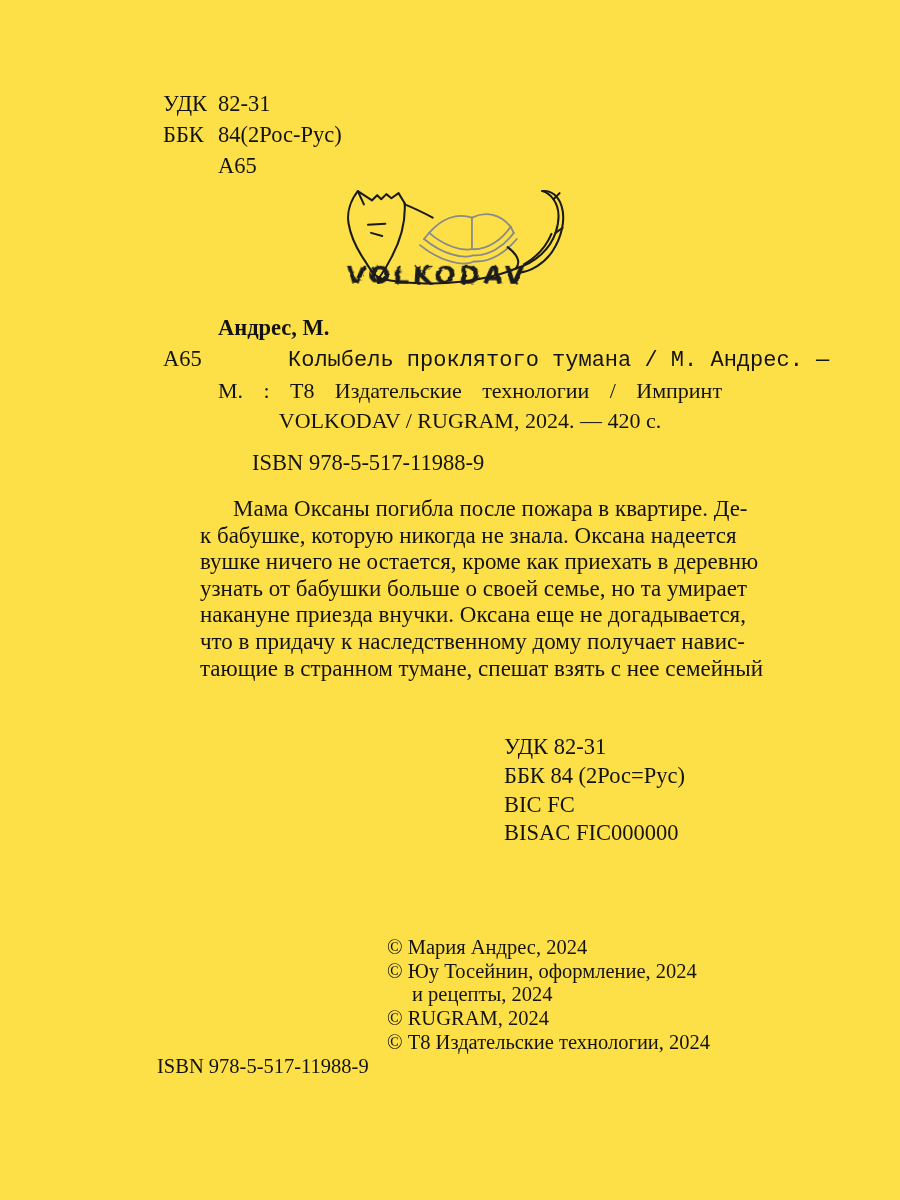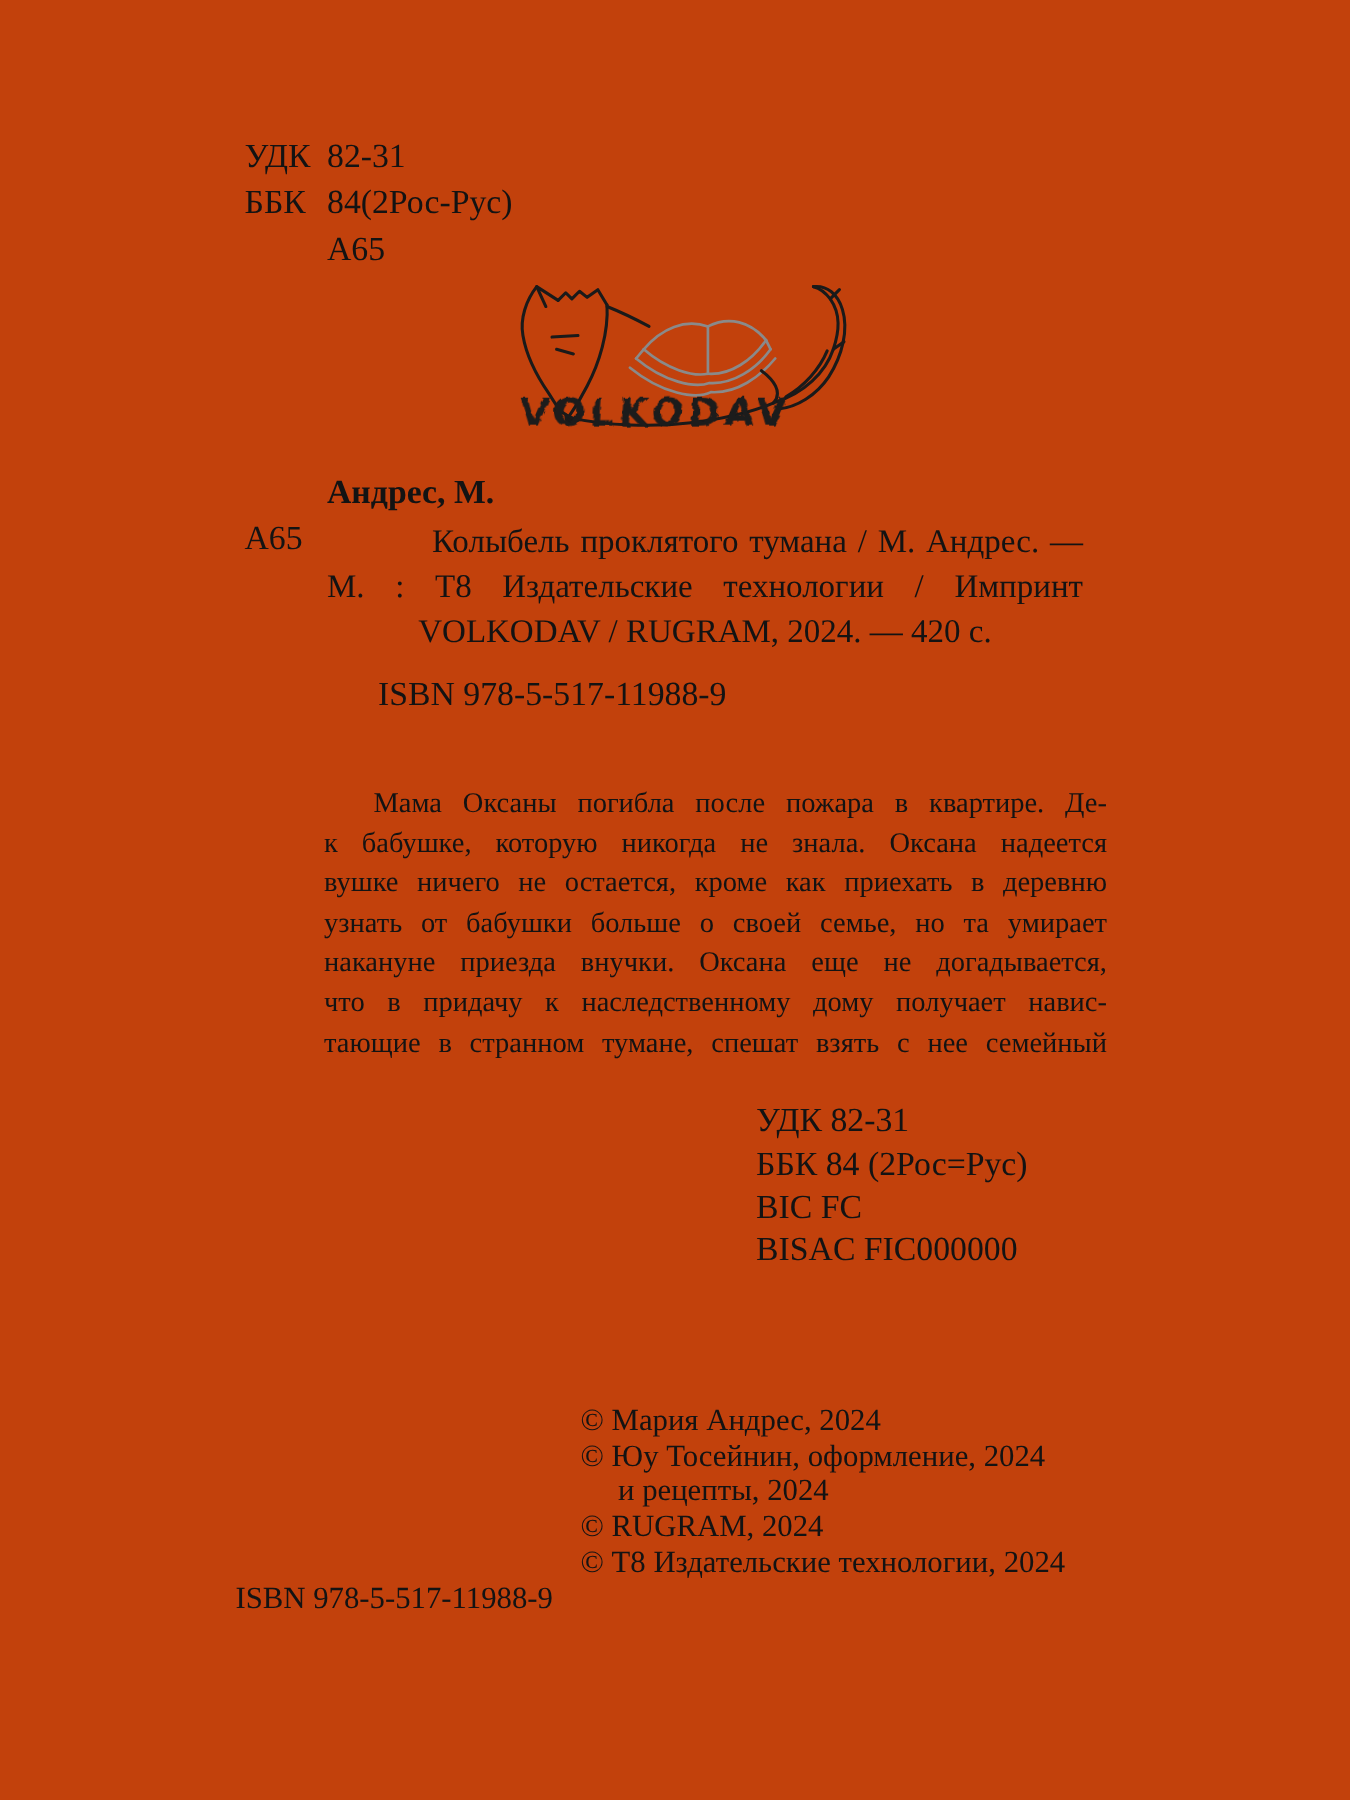--- a/index.html
+++ b/index.html
@@ -1,20 +1,20 @@
 <!DOCTYPE html>
 <html><head>
 <meta charset="utf-8">
 <style>
   html, body { margin: 0; padding: 0; background: #e8e8e8; }
   .page {
     position: relative;
     width: 900px;
     height: 1200px;
-    background: #c2410c;
+    background: #fde047;
     color: #131313;
     font-family: "Liberation Serif", "DejaVu Serif", serif;
     overflow: hidden;
   }
   .abs { position: absolute; }
 
   
   .top-block { left: 163px; top: 88px; font-size: 22.5px; line-height: 31px; }
   .top-row { display: flex; }
   .top-row .lbl { width: 55px; }
@@ -23,26 +23,26 @@
   
   .logo-box { left: 328px; top: 186px; width: 240px; height: 106px; }
   .logo-box svg { width: 100%; height: 100%; display: block; }
 
   
   .author-heading { left: 218px; top: 315px; font-size: 22.5px; font-weight: bold; }
   .catalog-code { left: 163px; top: 346px; font-size: 22.5px; }
   .catalog-desc { left: 218px; top: 346px; width: 504px; font-size: 22px; line-height: 30px; }
   .jline { text-align: justify; text-align-last: justify; text-justify: inter-word; white-space: nowrap; }
   .nline { text-align: center; white-space: nowrap; }
-  .indent-first { text-indent: 70px; }
+  .indent-first { text-indent: 70px; font-family: Liberation Mono, monospace; }
 
   .isbn-top { left: 252px; top: 450px; font-size: 22.5px; }
 
   
-  .annotation { left: 216px; top: 496px; width: 522px; font-size: 19px; line-height: 26.6px; margin-top: 27px; }
+  .annotation { left: 200px; top: 496px; width: 522px; font-size: 23px; line-height: 26.6px; }
   .annotation .first { text-indent: 33px; }
 
   
   .classification { left: 504px; top: 733px; font-size: 22.5px; line-height: 28.8px; }
 
   
   .copyrights { left: 0; top: 936px; width: 900px; height: 160px; font-size: 20.5px; line-height: 23.7px; }
   .copyrights .col { margin-left: 387px; }
   .copyrights .cont { padding-left: 25px; }
   .isbn-bottom { position: absolute; left: 157px; top: 118.5px; white-space: nowrap; }

